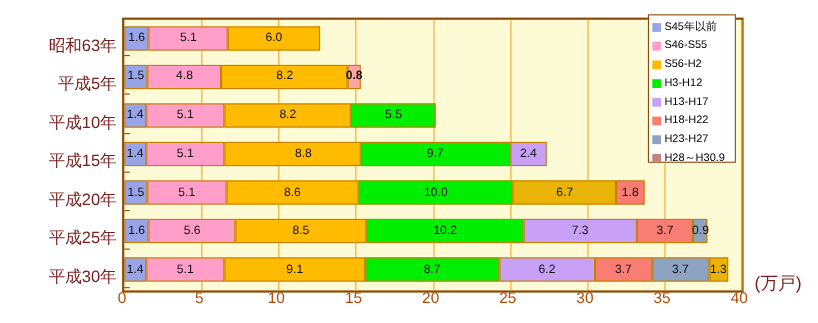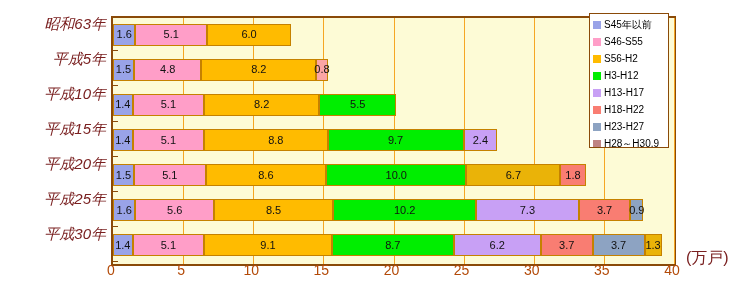--- a/index.html
+++ b/index.html
@@ -86,24 +86,23 @@
     width: 105px;
     text-align: right;
     font-size: 15px;
     color: #7a2020;
     font-family: "Liberation Sans", "DejaVu Sans", sans-serif;
     letter-spacing: 0px;
   }
   #y-axis-labels {
     position: absolute;
     left: 0;
-    top: 7px;
+    top: 24px;
     width: 106px;
     height: 250px;
-    font-style: italic;
   }
 
   
   #x-axis-labels {
     position: absolute;
     left: 111px;
     top: 262px;
     width: 565px;
     height: 20px;
   }
@@ -203,21 +202,21 @@
         <div class="bar-track">
           <div class="seg" style="width: 21.0375px; background: rgb(153, 163, 232);">
             <span class="seg-label">1.5</span>
           </div>
           <div class="seg" style="width: 67.32px; background: rgb(255, 158, 200);">
             <span class="seg-label">4.8</span>
           </div>
           <div class="seg" style="width: 115.005px; background: rgb(255, 187, 0);">
             <span class="seg-label">8.2</span>
           </div>
-          <div class="seg" style="width: 11.22px; background: #fca5a5;">
+          <div class="seg" style="width: 11.22px; background: #fca5a5; font-weight: bold;">
             <span class="seg-label">0.8</span>
           </div>
         </div>
       </div>
       <div class="tick-mark" style="top: 103px;"></div>
       <div class="bar-row" style="top: 75.8571px;">
         <div class="bar-track">
           <div class="seg" style="width: 19.635px; background: rgb(153, 163, 232);">
             <span class="seg-label">1.4</span>
           </div>

